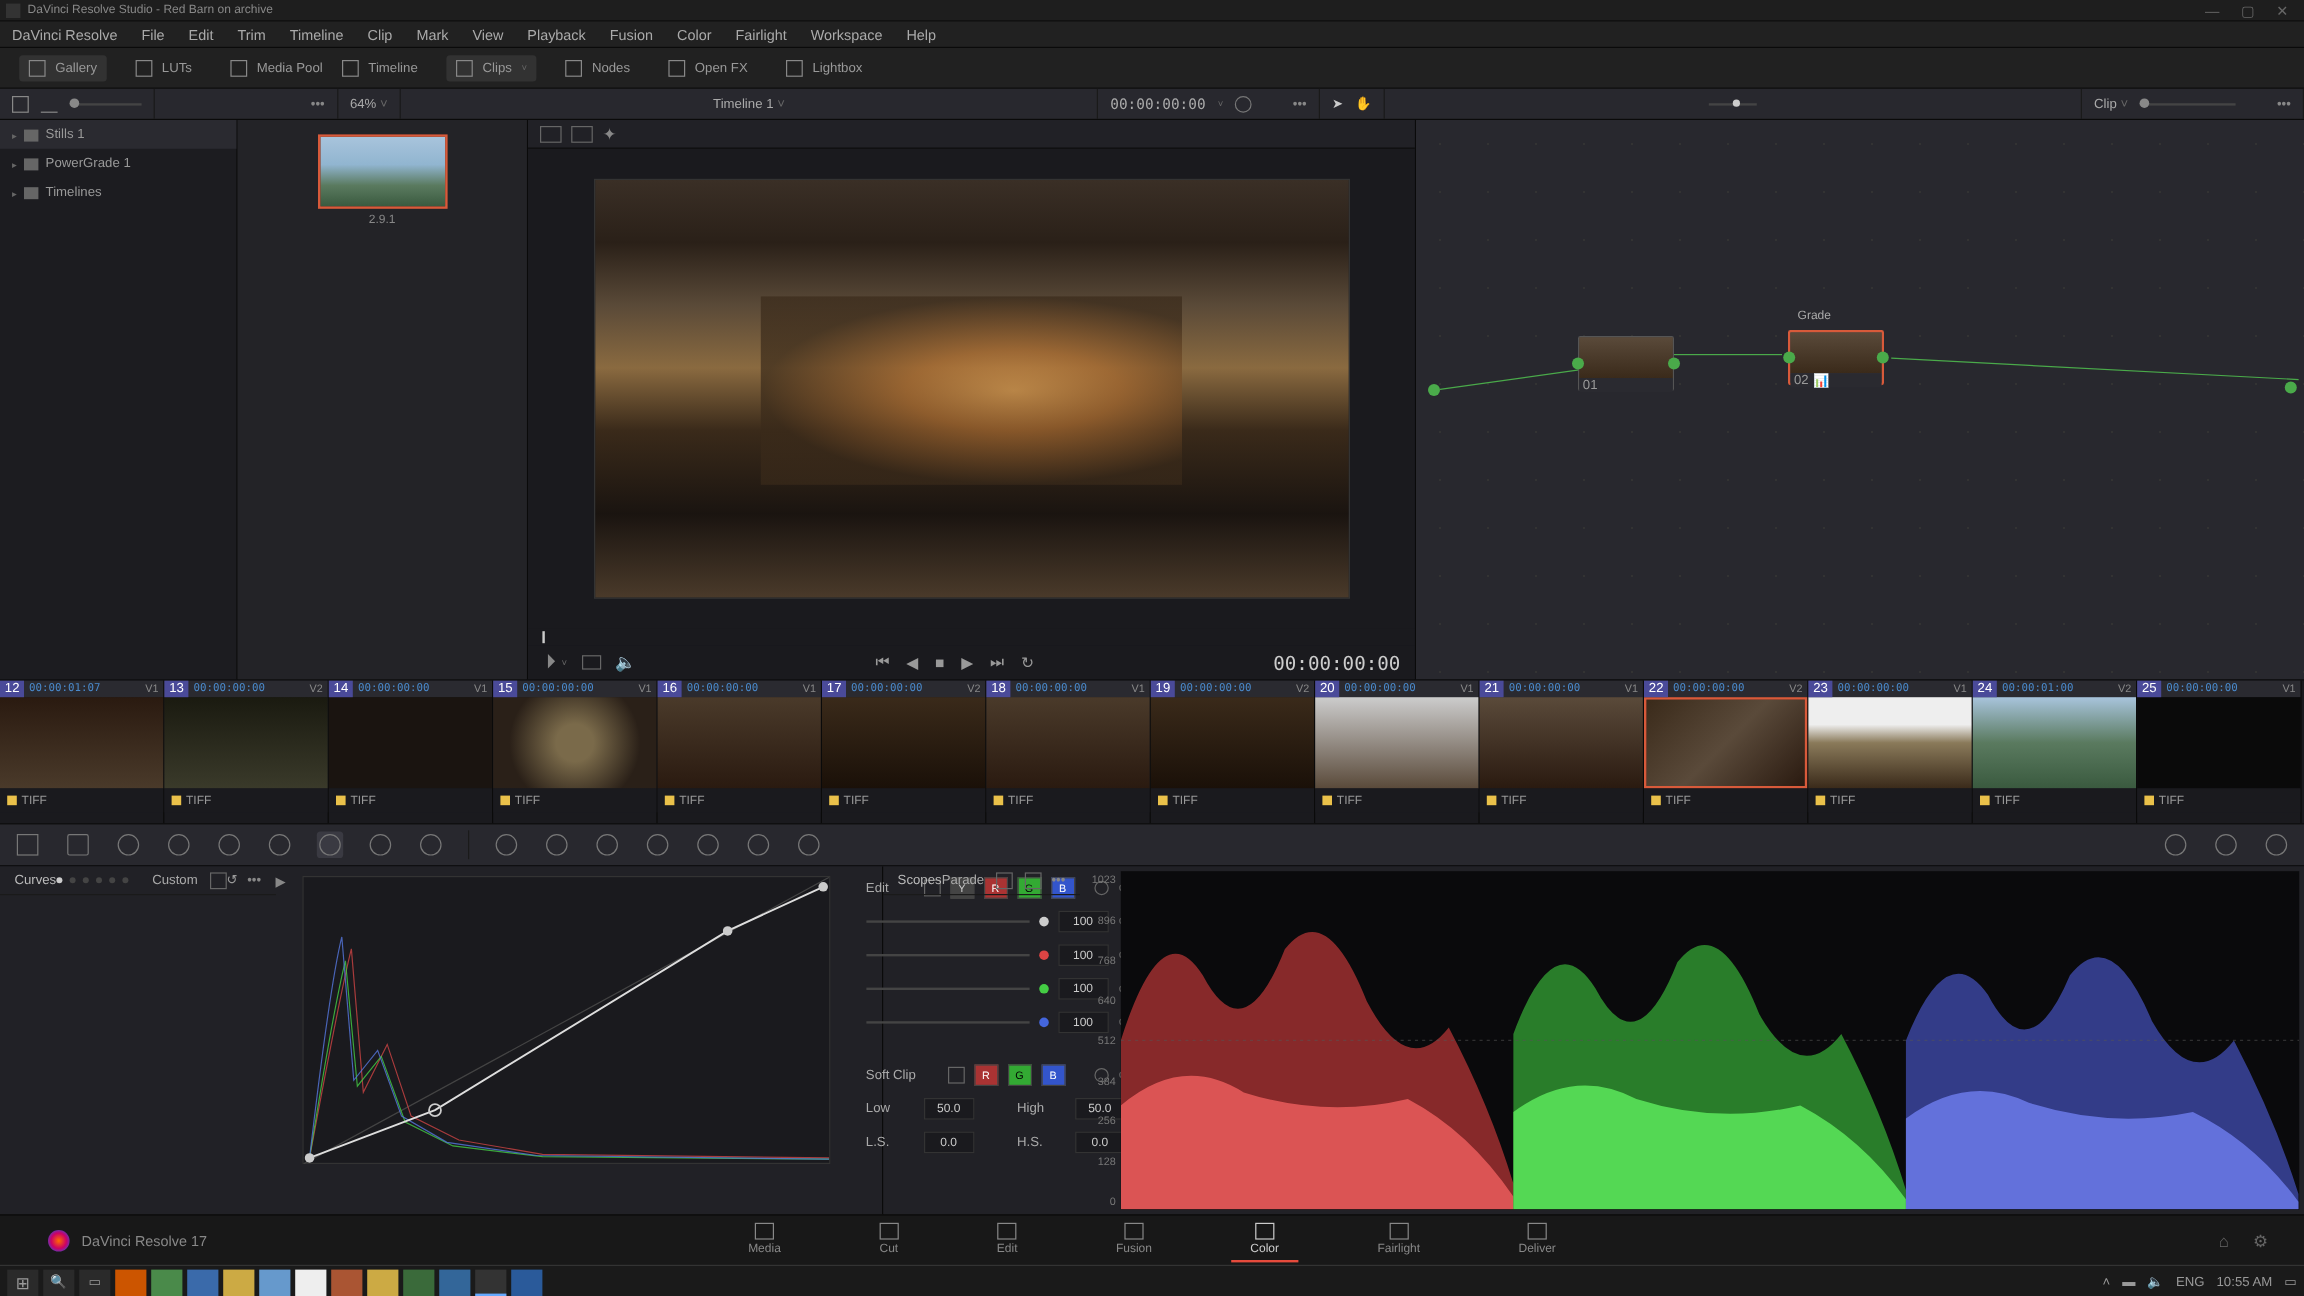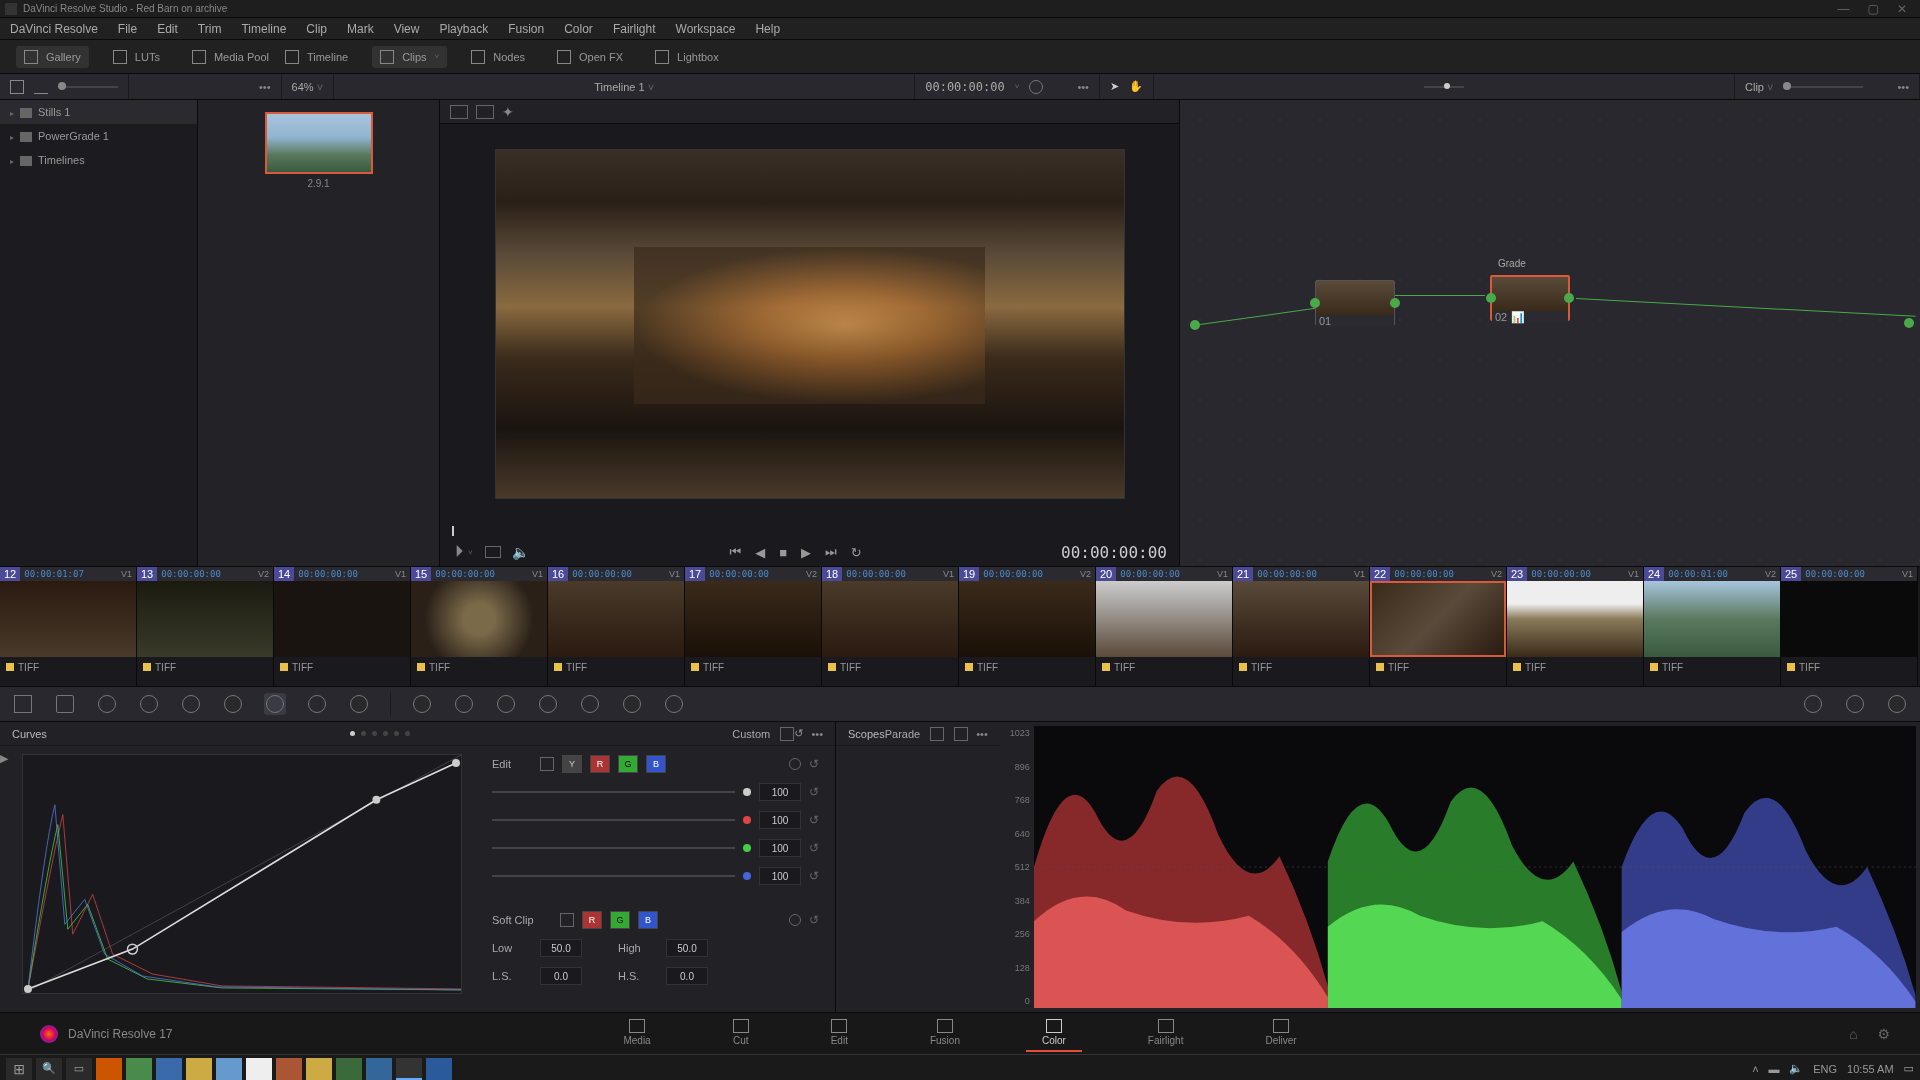--- a/index.html
+++ b/index.html
@@ -95,21 +95,21 @@
 .clip:nth-child(14) .cimg{background:#0a0a0a}
 .palette{height:36px;background:#28282e;border-top:1px solid #0a0a0a;border-bottom:1px solid #0a0a0a;display:flex;align-items:center;padding:0 12px;gap:20px}
 .palette .picn{width:22px;height:22px;cursor:pointer;display:flex;align-items:center;justify-content:center;position:relative}
 .palette .picn.active{background:#3a3a42;border-radius:3px}
 .palette .picn::before{content:"";width:16px;height:16px;border:1px solid #777;border-radius:50%}
 .palette .picn:nth-child(1)::before{border-radius:0}
 .palette .picn:nth-child(2)::before{border-radius:2px}
 .palette .sep{width:1px;height:24px;background:#1a1a1a}
 .palette .spacer{flex:1}
 .bottom{height:290px;display:flex;background:#212126}
-.curves{width:836px;border-right:1px solid #0a0a0a;display:flex;flex-direction:column}
+.curves{width:736px;border-right:1px solid #0a0a0a;display:flex;}
 .curves-hdr{height:24px;display:flex;align-items:center;padding:0 12px;border-bottom:1px solid #1a1a1a}
 .curves-hdr .ttl{color:#bbb}
 .curves-hdr .dots{margin-left:auto;display:flex;gap:6px;margin-right:20px}
 .curves-hdr .dots span{width:5px;height:5px;background:#444;border-radius:50%}
 .curves-hdr .dots span.on{background:#ccc}
 .curves-hdr .mode{margin-left:auto;color:#aaa;cursor:pointer}
 .curves-hdr .icn{width:14px;height:14px;border:1px solid #666;margin-left:10px;cursor:pointer}
 .curves-body{flex:1;display:flex}
 .curves-graph{width:480px;padding:8px;position:relative}
 .graph-area{width:440px;height:240px;background:#1a1a1e;border:1px solid #333;position:relative}

